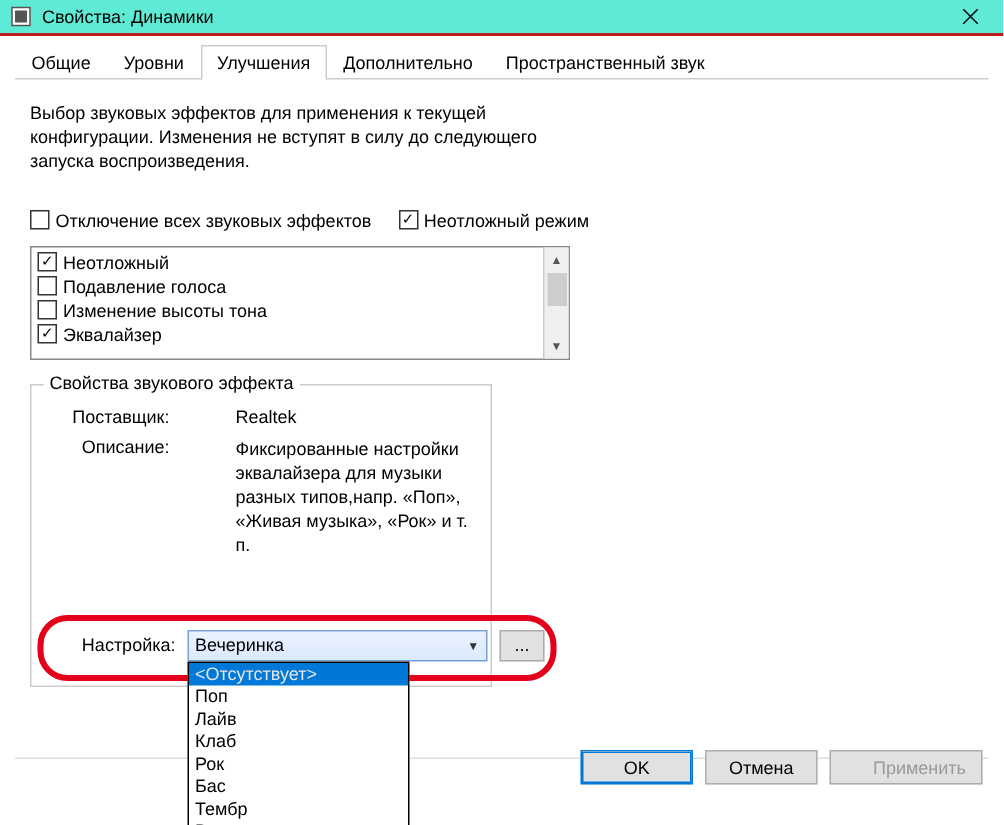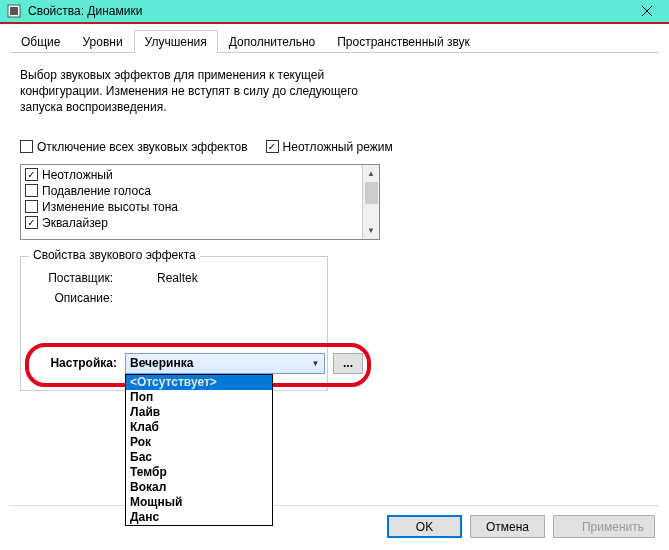--- a/index.html
+++ b/index.html
@@ -148,21 +148,20 @@
     margin-bottom: 6px;
   }
   .proprow .lbl { width: 88px; text-align: right; padding-right: 8px; }
   .proprow .val { flex: 1; margin-left: 36px; }
   .desc .val { line-height: 1.35; }
   
   .setting-area {
     margin-top: 48px;
     position: relative;
     width: 330px;
-    font-weight: bold;
   }
   .highlight-ring {
     position: absolute;
     border: 4px solid #e2001a;
     border-radius: 20px;
     left: -8px; right: -8px;
     top: -10px; height: 44px;
     pointer-events: none;
   }
   .setting-row {
@@ -208,21 +207,21 @@
     line-height: 15px;
     cursor: pointer;
     white-space: nowrap;
   }
   .dropdown .opt.sel {
     background: #0078d7; color: #e5e5e5;
   }
   
   .buttonbar {
     position: absolute;
-    bottom: 12px; right: 14px;
+    bottom: 27px; right: 14px;
     display: flex; gap: 8px;
   }
   .btn {
     min-width: 75px; height: 23px;
     border: 1px solid #adadad;
     background: #e1e1e1;
     display: flex; align-items: center; justify-content: center;
     cursor: pointer;
     padding: 0 10px;
   }
@@ -305,20 +304,21 @@
 
   <div class="groupbox">
     <div class="legend">Свойства звукового эффекта</div>
 
     <div class="proprow">
       <div class="lbl">Поставщик:</div>
       <div class="val">Realtek</div>
     </div>
     <div class="proprow desc">
       <div class="lbl">Описание:</div>
+      <div class="val">Фиксированные настройки эквалайзера для музыки разных типов,напр. «Поп», «Живая музыка», «Рок» и т. п.</div>
     </div>
 
     <div class="setting-area">
       <div class="highlight-ring"></div>
       <div class="setting-row">
         <div class="lbl">Настройка:</div>
         <div class="combo">
           <span>Вечеринка</span>
           <span class="arrow">▼</span>
         </div>

